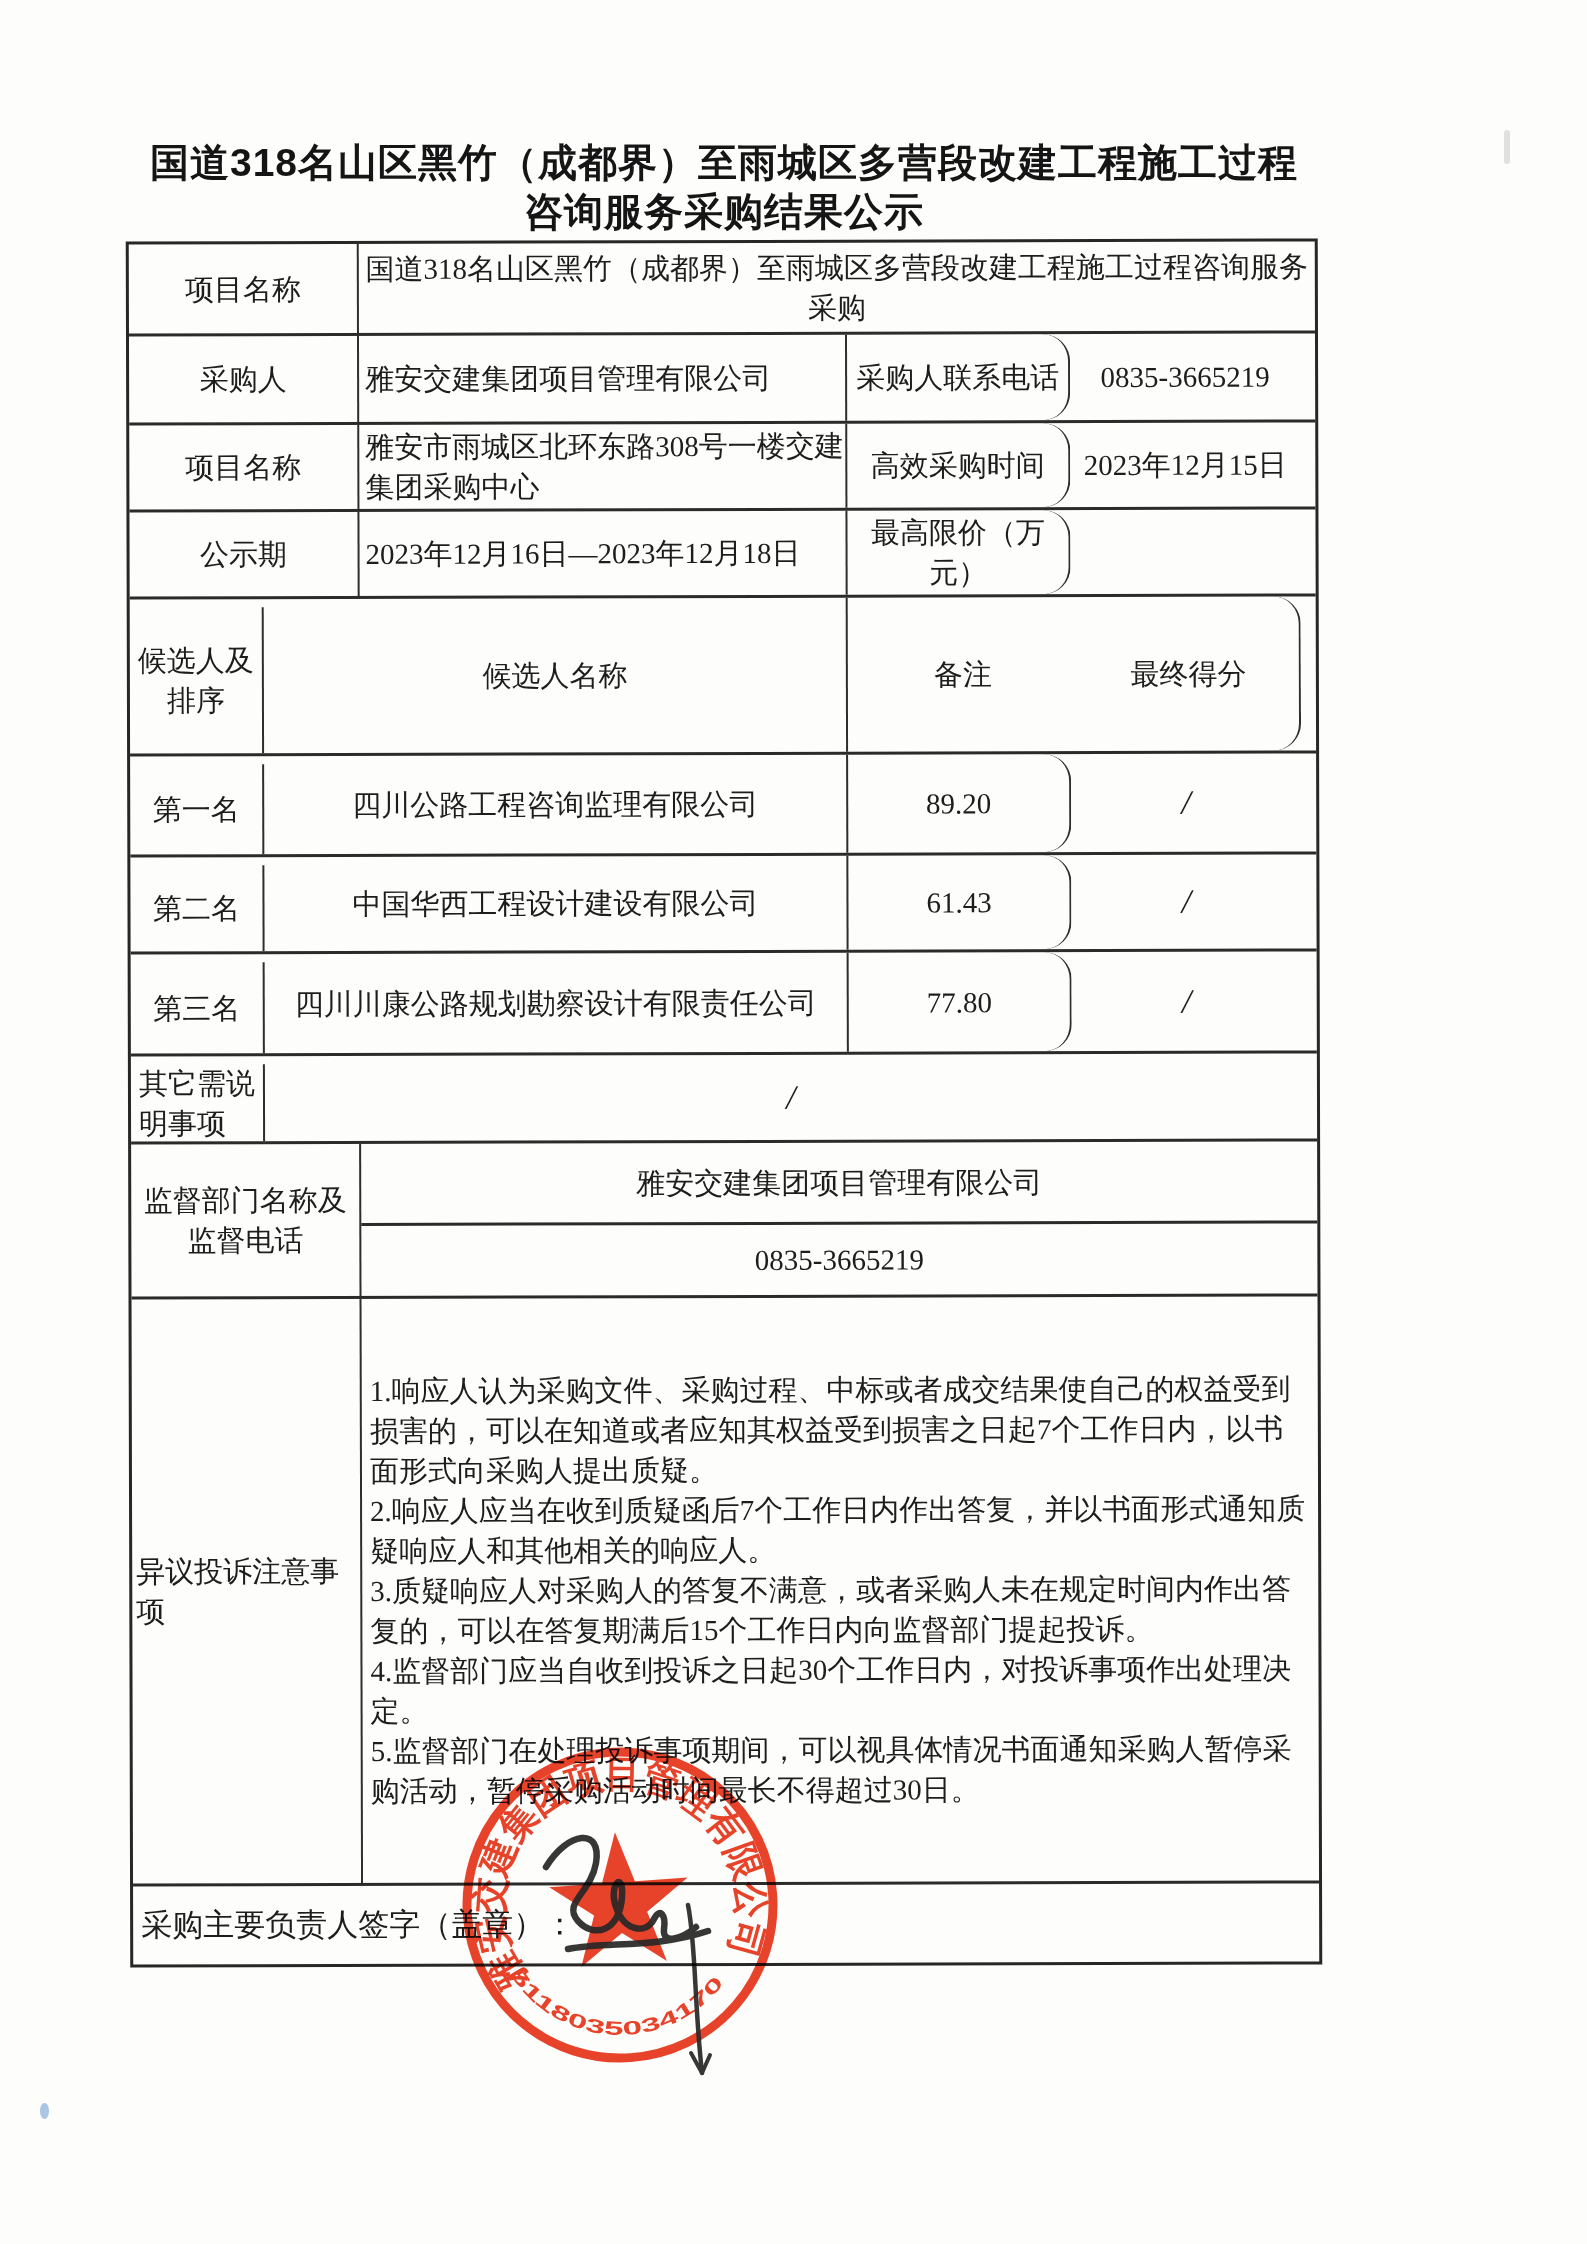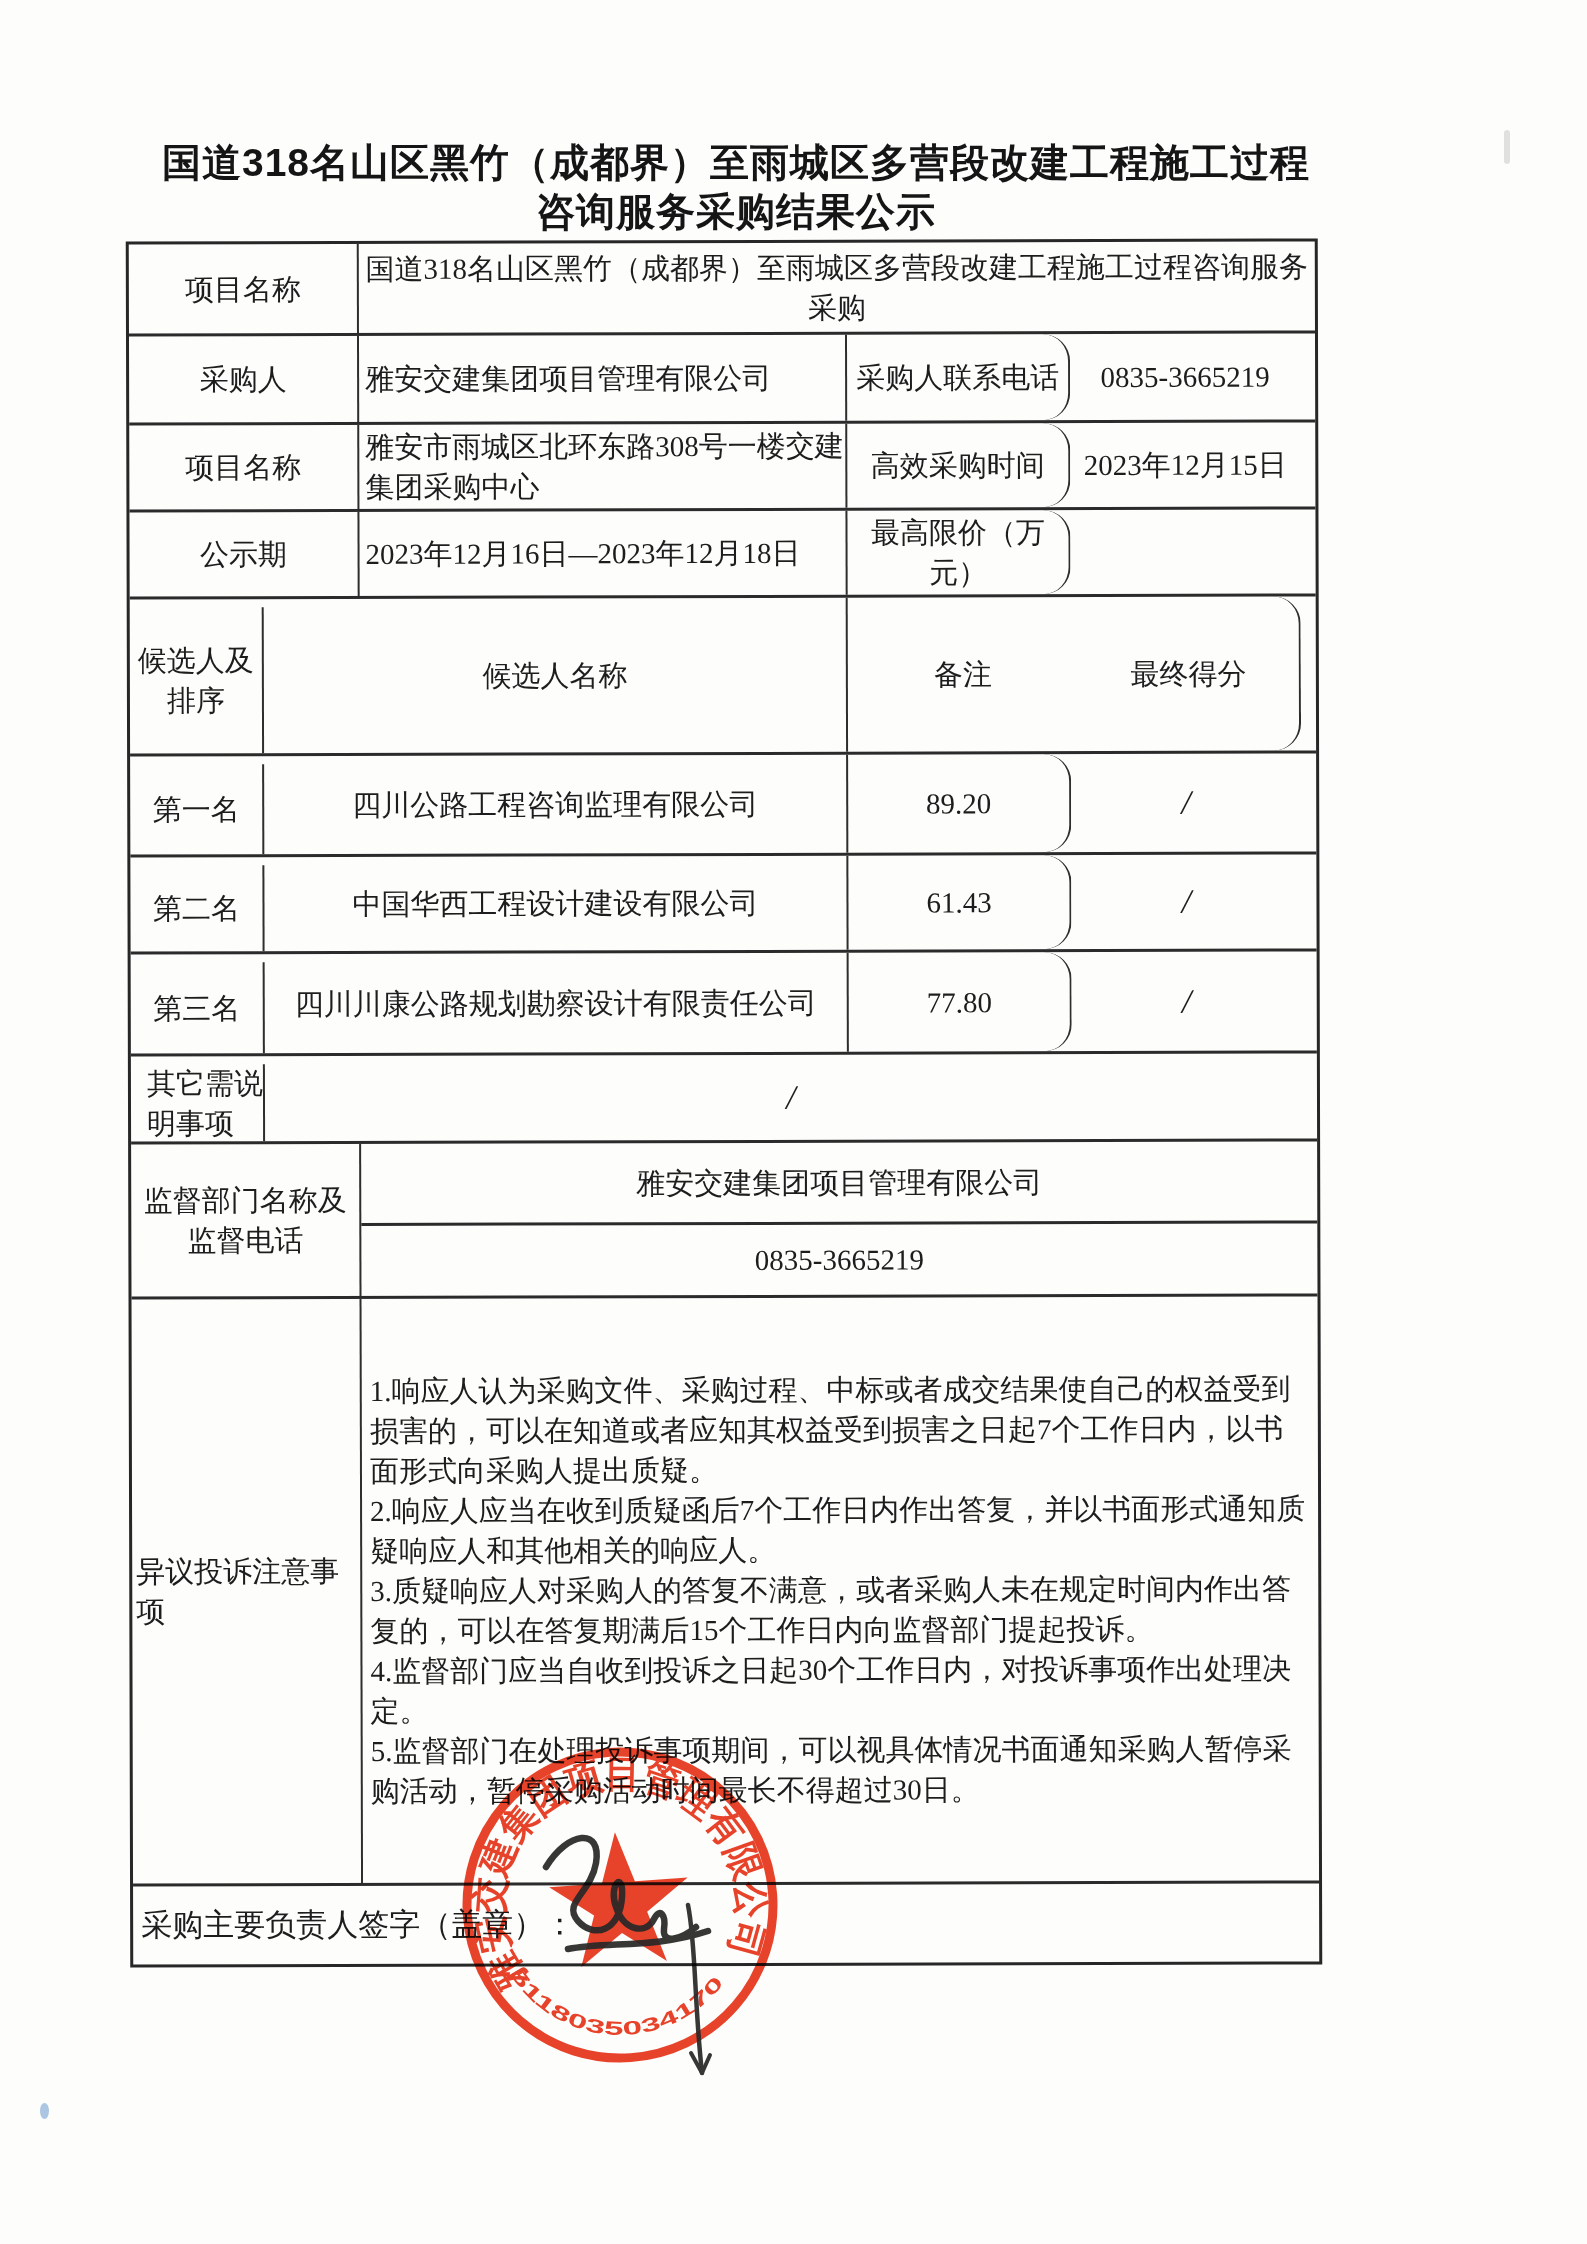--- a/index.html
+++ b/index.html
@@ -4,21 +4,21 @@
 <style>
   html,body{margin:0;padding:0;background:#e9e9e9;}
   .sheet{
     position:relative;width:1587px;height:2244px;margin:0 auto;
     background:#fdfdfb;overflow:hidden;
     font-family:"Liberation Serif","DejaVu Serif",serif;
     color:#1d1d1d;
   }
   
   .doc-title{
-    position:absolute;left:140px;top:138px;width:1192px;
+    position:absolute;left:128px;top:138px;width:1192px;
     text-align:center;font-weight:bold;font-size:39px;line-height:49px;
     font-family:"Liberation Sans","DejaVu Sans",sans-serif;
     color:#151515;letter-spacing:1px;
   }
   
   .tbl{
     position:absolute;left:128px;top:240px;width:1192px;
     border:3px solid #272727;box-sizing:border-box;
     font-size:29px;line-height:40px;
     transform:rotate(-0.15deg);
@@ -127,21 +127,21 @@
     </div>
 
     <div class="row h102">
       <div class="cell w134">第三名</div>
       <div class="cell w584">四川川康公路规划勘察设计有限责任公司</div>
       <div class="cell w238">77.80</div>
       <div class="cell wend endc slash">/</div>
     </div>
 
     <div class="row h88">
-      <div class="cell w134 leftal" style="padding-left:16px;">其它需说明事项</div>
+      <div class="cell w134 leftal" style="padding-left:8px;">其它需说明事项</div>
       <div class="cell wspan1052 endc slash">/</div>
     </div>
 
     <div class="row h155">
       <div class="cell w230">监督部门名称及监督电话</div>
       <div class="stack endc">
         <div class="substack sub1">雅安交建集团项目管理有限公司</div>
         <div class="substack sub2">0835-3665219</div>
       </div>
     </div>

